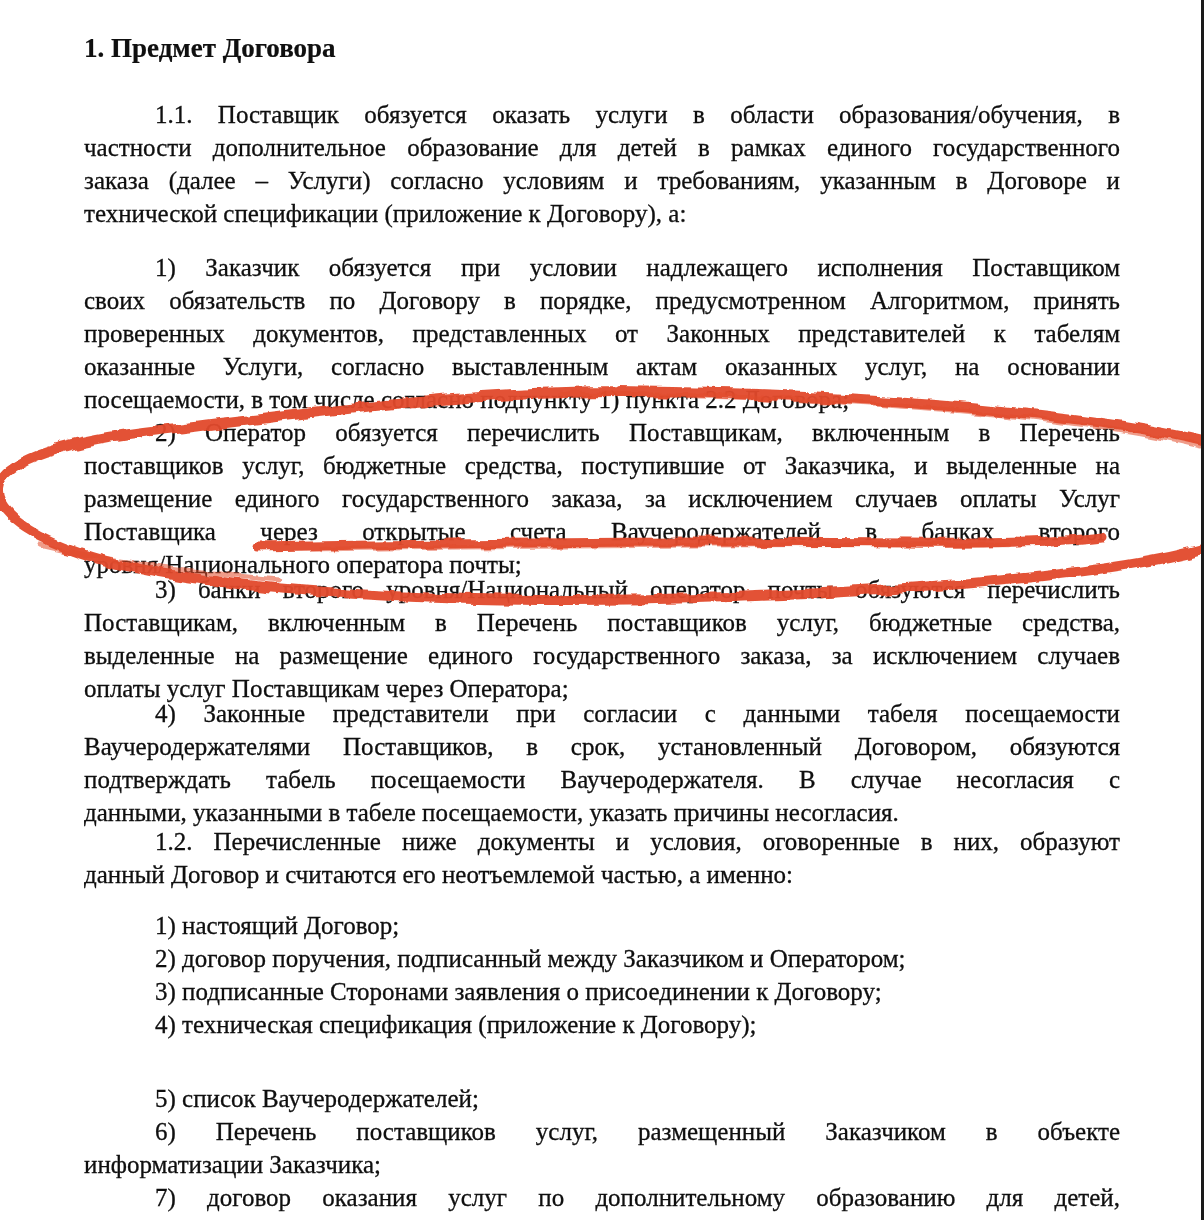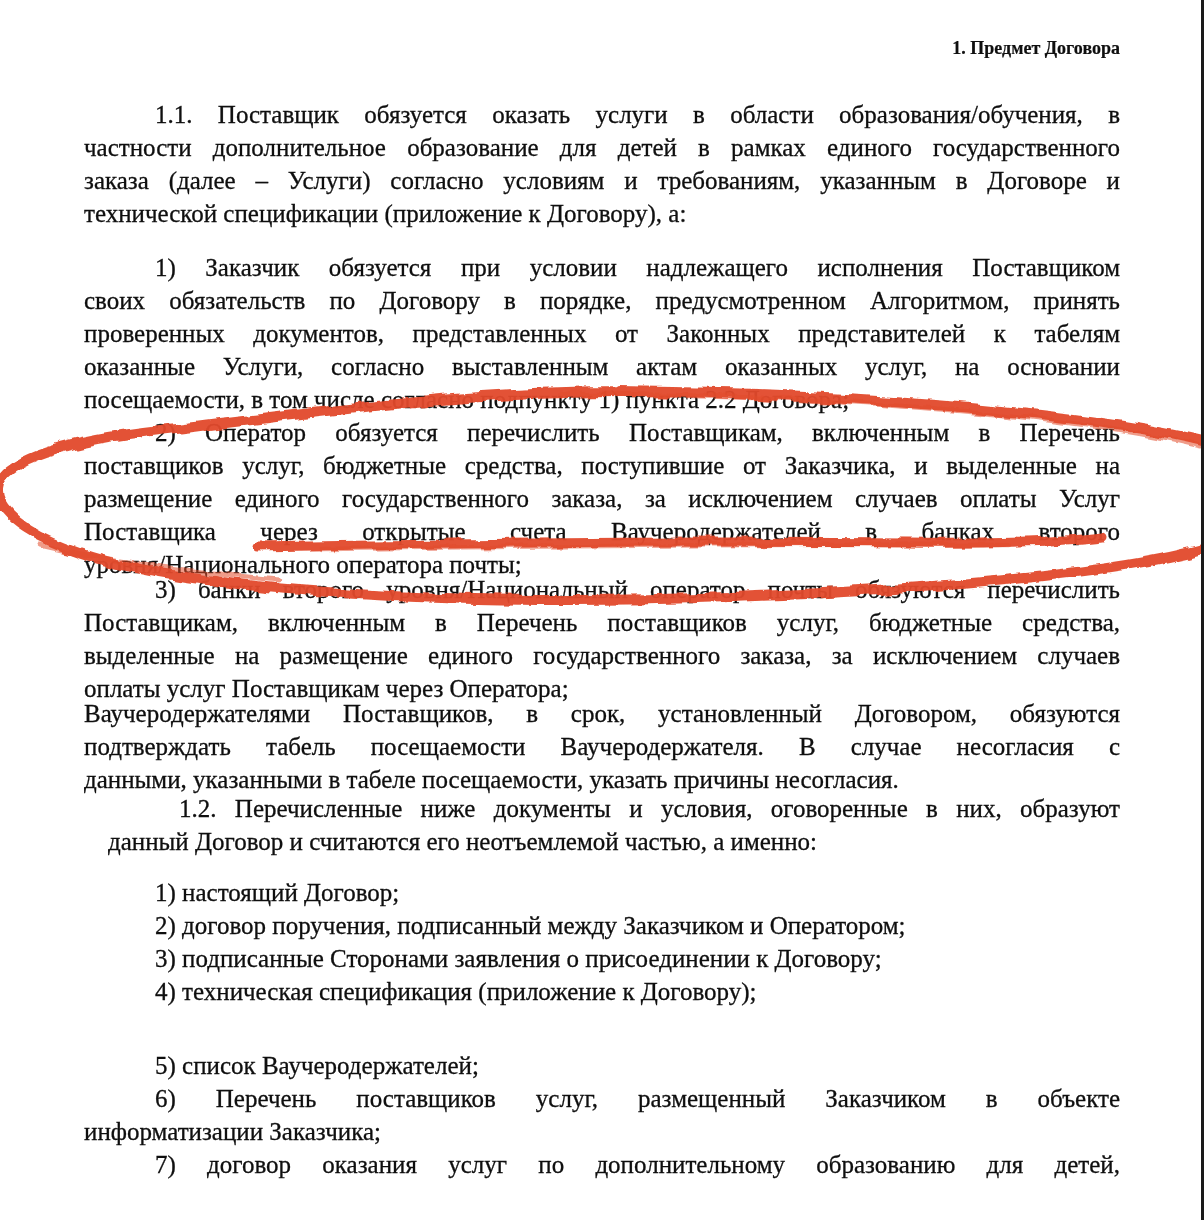--- a/index.html
+++ b/index.html
@@ -6,39 +6,39 @@
   body {
     width: 1204px; height: 1220px;
     background: #ffffff;
     position: relative;
     overflow: hidden;
     font-family: "Liberation Serif", "DejaVu Serif", serif;
     color: #0f0f0f;
   }
   .page { padding: 0 84px; position: relative; }
   .doc-title {
-    font-size: 18px; font-weight: bold;
-    text-align: right;
+    font-size: 27px; font-weight: bold;
+    text-align: left;
     line-height: 40px;
     margin: 28px 0 30px 0;
     -webkit-text-stroke: 0.2px;
   }
   .para { font-size: 25px; line-height: 33px; -webkit-text-stroke: 0.3px; }
   .line {
     text-align: justify;
     text-align-last: justify;
     height: 33px;
     overflow: hidden;
     white-space: normal;
   }
   .line.last  { text-align-last: left; }
   .line.first { text-indent: 71px; font-family: Liberation Serif, serif; }
   .mt-i1 { margin-top: 21px; }
   .mt-n8 { margin-top: -8px; }
-  .mt-n4 { margin-top: -4px; margin-left: 24px; }
+  .mt-n4 { margin-top: -4px; }
   .mt-3  { margin-top: 18px; }
   .mt-s5 { margin-top: 41px; }
   .annot {
     position: absolute; left: 0; top: 0;
     width: 1204px; height: 1220px;
     pointer-events: none;
   }
   .edge-line {
     position: absolute; top: 0; right: 0;
     width: 3px; height: 1220px;
@@ -76,20 +76,21 @@
   </div>
 
   <div class="para mt-n8">
     <div class="line first">3) банки второго уровня/Национальный оператор почты обязуются перечислить</div>
     <div class="line">Поставщикам, включенным в Перечень поставщиков услуг, бюджетные средства,</div>
     <div class="line">выделенные на размещение единого государственного заказа, за исключением случаев</div>
     <div class="line last">оплаты услуг Поставщикам через Оператора;</div>
   </div>
 
   <div class="para mt-n8">
+    <div class="line first">4) Законные представители при согласии с данными табеля посещаемости</div>
     <div class="line">Ваучеродержателями Поставщиков, в срок, установленный Договором, обязуются</div>
     <div class="line">подтверждать табель посещаемости Ваучеродержателя. В случае несогласия с</div>
     <div class="line last">данными, указанными в табеле посещаемости, указать причины несогласия.</div>
   </div>
 
   <div class="para mt-n4">
     <div class="line first">1.2. Перечисленные ниже документы и условия, оговоренные в них, образуют</div>
     <div class="line last">данный Договор и считаются его неотъемлемой частью, а именно:</div>
   </div>
 

